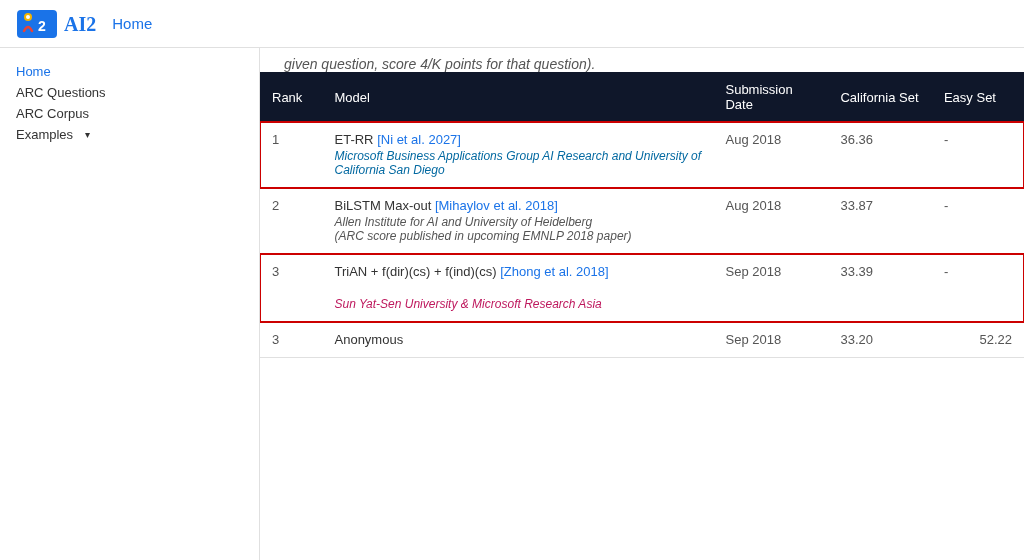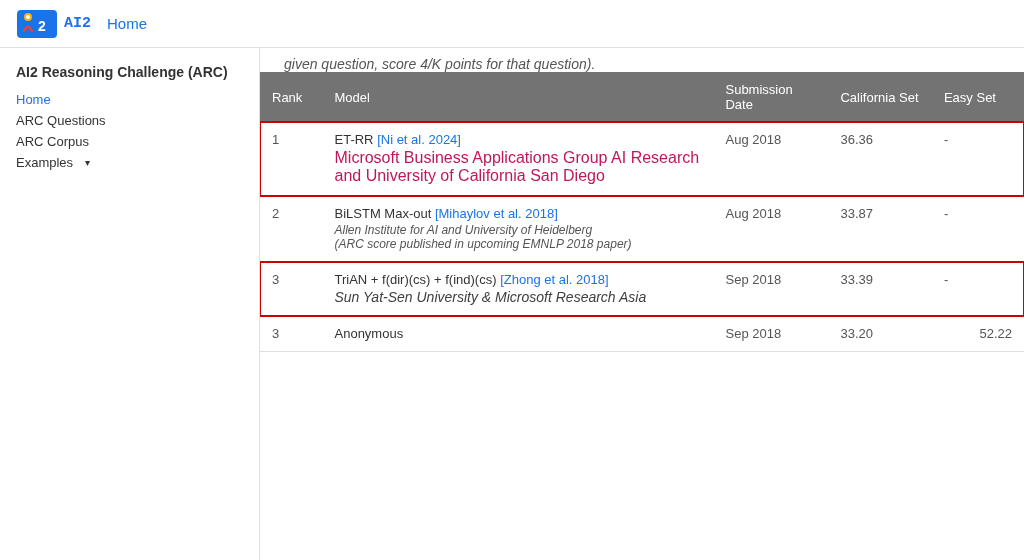--- a/index.html
+++ b/index.html
@@ -11,22 +11,22 @@
       align-items: center;
       padding: 8px 16px;
       background: #fff;
       border-bottom: 1px solid #e0e0e0;
       height: 48px;
       justify-content: space-between;
     }
     .header-left { display: flex; align-items: center; gap: 16px; }
     .logo-container { display: flex; align-items: center; gap: 6px; }
     .logo-ai2-text { 
-      color: #1a73e8; font-size: 15px; font-weight: bold; line-height: 1;
-      font-family: Liberation Mono, monospace;
+      color: #1a73e8; font-size: 20px; font-weight: bold; line-height: 1;
+      font-family: Liberation Serif, serif;
     }
     .header-nav-home { color: #1a73e8; font-size: 15px; text-decoration: none; }
     .search-box {
       display: flex; align-items: center;
       border: 1px solid #ccc; border-radius: 4px;
       padding: 5px 12px; background: #f5f5f5;
       width: 220px;
     }
     .search-icon-svg { margin-right: 8px; color: #888; }
     .search-input { border: none; background: transparent; outline: none; font-size: 13px; color: #888; width: 160px; }
@@ -47,21 +47,21 @@
     .sidebar-nav-item.active { color: #1a73e8; }
     .sidebar-nav-item.normal { color: #333; }
     .sidebar-nav-item.dropdown { display: flex; align-items: center; gap: 12px; }
 
     
     .content { flex: 1; overflow-y: auto; padding: 0; }
     .intro-text { padding: 8px 24px 0 24px; font-size: 14px; color: #555; border-bottom: none; font-style: italic; }
 
     
     .leaderboard-table { width: 100%; border-collapse: collapse; }
-    .leaderboard-table thead tr { background: #737373; color: #fff; }
+    .leaderboard-table thead tr { background: #0f172a; color: #fff; }
     .leaderboard-table thead th {
       padding: 10px 12px;
       text-align: left;
       font-size: 13px;
       font-weight: normal;
     }
     .leaderboard-table tbody tr { border-bottom: 1px solid #e0e0e0; }
     .leaderboard-table tbody td { padding: 10px 12px; vertical-align: top; font-size: 13px; }
     .rank-col { width: 50px; }
     .model-col { width: 340px; }
@@ -92,21 +92,20 @@
       </svg>
       <span class="logo-ai2-text">AI2</span>
     </div>
     <a class="header-nav-home">Home</a>
   </div>
 </div>
 
 <div class="main-layout">
 
   <div class="sidebar">
-    <div class="sidebar-title">AI2 Reasoning Challenge (ARC)</div>
     <nav class="sidebar-nav">
       <a class="sidebar-nav-item active">Home</a>
       <a class="sidebar-nav-item normal">ARC Questions</a>
       <a class="sidebar-nav-item normal">ARC Corpus</a>
       <a class="sidebar-nav-item normal dropdown">
         <span>Examples</span>
         <span class="chevron">▾</span>
       </a>
     </nav>
   </div>
@@ -120,35 +119,35 @@
           <th class="rank-col">Rank</th>
           <th class="model-col">Model</th>
           <th class="date-col">Submission Date</th>
           <th class="challenge-col">California Set</th>
           <th class="easy-col">Easy Set</th>
         </tr>
       </thead>
       <tbody id="table-body">
       <tr style="outline: rgb(204, 0, 0) solid 2px; outline-offset: -1px; background-color: rgb(255, 255, 255);">
             <td style="color: rgb(85, 85, 85);">1</td>
-            <td><span style="color: rgb(51, 51, 51);">ET-RR <span style="color: rgb(26, 115, 232); cursor: pointer;">[Ni et al. 2024]</span></span><div style="color: #be185d; font-size: 16px; margin-top: 2px;">Microsoft Business Applications Group AI Research and University of California San Diego</div></td>
+            <td><span style="color: rgb(51, 51, 51);">ET-RR <span style="color: rgb(26, 115, 232); cursor: pointer;">[Ni et al. 2027]</span></span><div style="font-style: italic; color: #0369a1; font-size: 12px; margin-top: 2px;">Microsoft Business Applications Group AI Research and University of California San Diego</div></td>
             <td style="color: rgb(85, 85, 85);">Aug 2018</td>
             <td style="color: rgb(85, 85, 85);">36.36</td>
             <td style="color: rgb(85, 85, 85);">-</td>
           </tr>
           <tr>
             <td style="color: rgb(85, 85, 85);">2</td>
             <td><span style="color: rgb(51, 51, 51);">BiLSTM Max-out <span style="color: rgb(26, 115, 232); cursor: pointer;">[Mihaylov et al. 2018]</span></span><div style="font-style: italic; color: rgb(85, 85, 85); font-size: 12px; margin-top: 2px;">Allen Institute for AI and University of Heidelberg</div><div style="font-style: italic; color: rgb(85, 85, 85); font-size: 12px;">(ARC score published in upcoming EMNLP 2018 paper)</div></td>
             <td style="color: rgb(85, 85, 85);">Aug 2018</td>
             <td style="color: rgb(85, 85, 85);">33.87</td>
             <td style="color: rgb(85, 85, 85);">-</td>
           </tr>
           <tr style="outline: rgb(204, 0, 0) solid 2px; outline-offset: -1px; background-color: rgb(255, 255, 255);">
             <td style="color: rgb(85, 85, 85);">3</td>
-            <td><span style="color: rgb(51, 51, 51);">TriAN + f(dir)(cs) + f(ind)(cs) <span style="color: rgb(26, 115, 232); cursor: pointer;">[Zhong et al. 2018]</span></span><div style="font-style: italic; color: #404040; font-size: 14px; margin-top: 2px;">Sun Yat-Sen University &amp; Microsoft Research Asia</div></td>
+            <td><span style="color: rgb(51, 51, 51);">TriAN + f(dir)(cs) + f(ind)(cs) <span style="color: rgb(26, 115, 232); cursor: pointer;">[Zhong et al. 2018]</span></span><div style="font-style: italic; color: #be185d; font-size: 12px; margin-top: 18px;">Sun Yat-Sen University &amp; Microsoft Research Asia</div></td>
             <td style="color: rgb(85, 85, 85);">Sep 2018</td>
             <td style="color: rgb(85, 85, 85);">33.39</td>
             <td style="color: rgb(85, 85, 85);">-</td>
           </tr>
           <tr>
             <td style="color: rgb(85, 85, 85);">3</td>
             <td><span style="color: rgb(51, 51, 51);">Anonymous </span></td>
             <td style="color: rgb(85, 85, 85);">Sep 2018</td>
             <td style="color: rgb(85, 85, 85);">33.20</td>
             <td style="color: rgb(85, 85, 85); text-align: right;">52.22</td>

